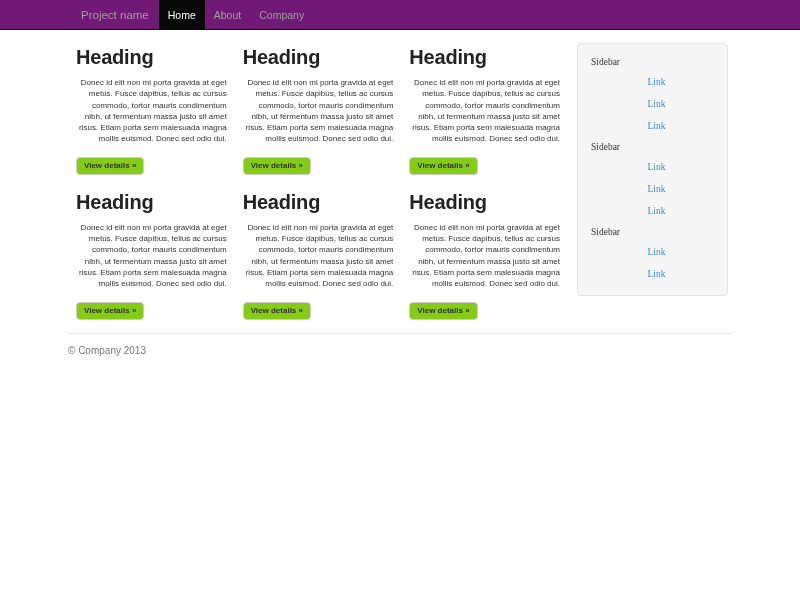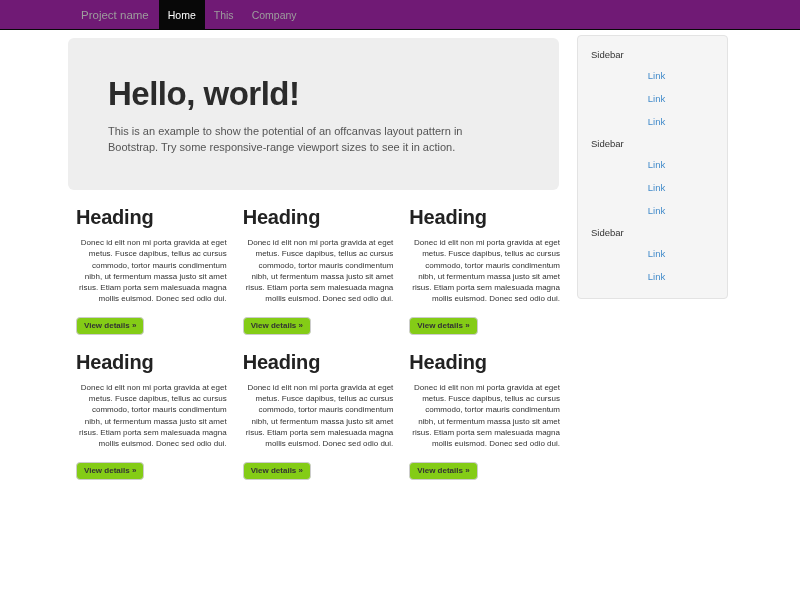--- a/index.html
+++ b/index.html
@@ -57,23 +57,24 @@
   }
   .btn-default {
     display: inline-block; margin-top: 12px;
     padding: 4px 7px; font-size: 8px; font-weight: bold; color: #333333;
     background: #84cc16; border: 1px solid #cccccc; border-radius: 4px;
     font-family: inherit; cursor: pointer; line-height: 1;
   }
 
   
   .sidebar-panel {
-    margin: 5px 4px 0 9px; width: 151px;
+    margin: 13px 4px 0 9px; width: 151px;
     background: #f5f5f5; border: 1px solid #e3e3e3; border-radius: 4px;
     padding: 8px 0 10px 0;
+    font-family: Liberation Serif, serif;
   }
   .sidebar-label {
     font-size: 9.5px; color: #333333; padding: 5px 13px 4px 13px; display: block;
   }
   .sidebar-link {
     font-size: 9.5px; color: #428bca; padding: 6px 13px 6px 21px; display: block; text-align: center;
   }
 
   
   .footer {
@@ -82,34 +83,30 @@
   .footer p { font-size: 10px; color: #777777; }
 </style>
 </head>
 <body>
 
 <nav class="navbar">
   <div class="navbar-inner">
     <a class="brand" href="#">Project name</a>
     <div style="display:flex;">
         <a class="nav-item active" href="#">Home</a>
-        <a class="nav-item" href="#">This</a>
+        <a class="nav-item" href="#">About</a>
         <a class="nav-item" href="#">Company</a>
       </div>
   </div>
 </nav>
 
 <div class="container">
   <div class="content-row">
 
     <div class="main-col">
-      <div class="jumbotron">
-        <h1>Hello, world!</h1>
-        <p>This is an example to show the potential of an offcanvas layout pattern in Bootstrap. Try some responsive-range viewport sizes to see it in action.</p>
-      </div>
 
       <div class="cards-grid">
           <div class="card">
     <h2>Heading</h2>
     <p>Donec id elit non mi porta gravida at eget metus. Fusce dapibus, tellus ac cursus commodo, tortor mauris condimentum nibh, ut fermentum massa justo sit amet risus. Etiam porta sem malesuada magna mollis euismod. Donec sed odio dui.</p>
     <button class="btn-default" type="button">View details »</button>
   </div>
           <div class="card">
     <h2>Heading</h2>
     <p>Donec id elit non mi porta gravida at eget metus. Fusce dapibus, tellus ac cursus commodo, tortor mauris condimentum nibh, ut fermentum massa justo sit amet risus. Etiam porta sem malesuada magna mollis euismod. Donec sed odio dui.</p>
@@ -149,13 +146,16 @@
           <a class="sidebar-link" href="#">Link</a>
           <a class="sidebar-link" href="#">Link</a>
           <span class="sidebar-label">Sidebar</span>
           <a class="sidebar-link" href="#">Link</a>
           <a class="sidebar-link" href="#">Link</a>
         </div>
     </div>
 
   </div>
 
+  <footer class="footer">
+    <p>© Company 2013</p>
+  </footer>
 </div>
 
 </body></html>

